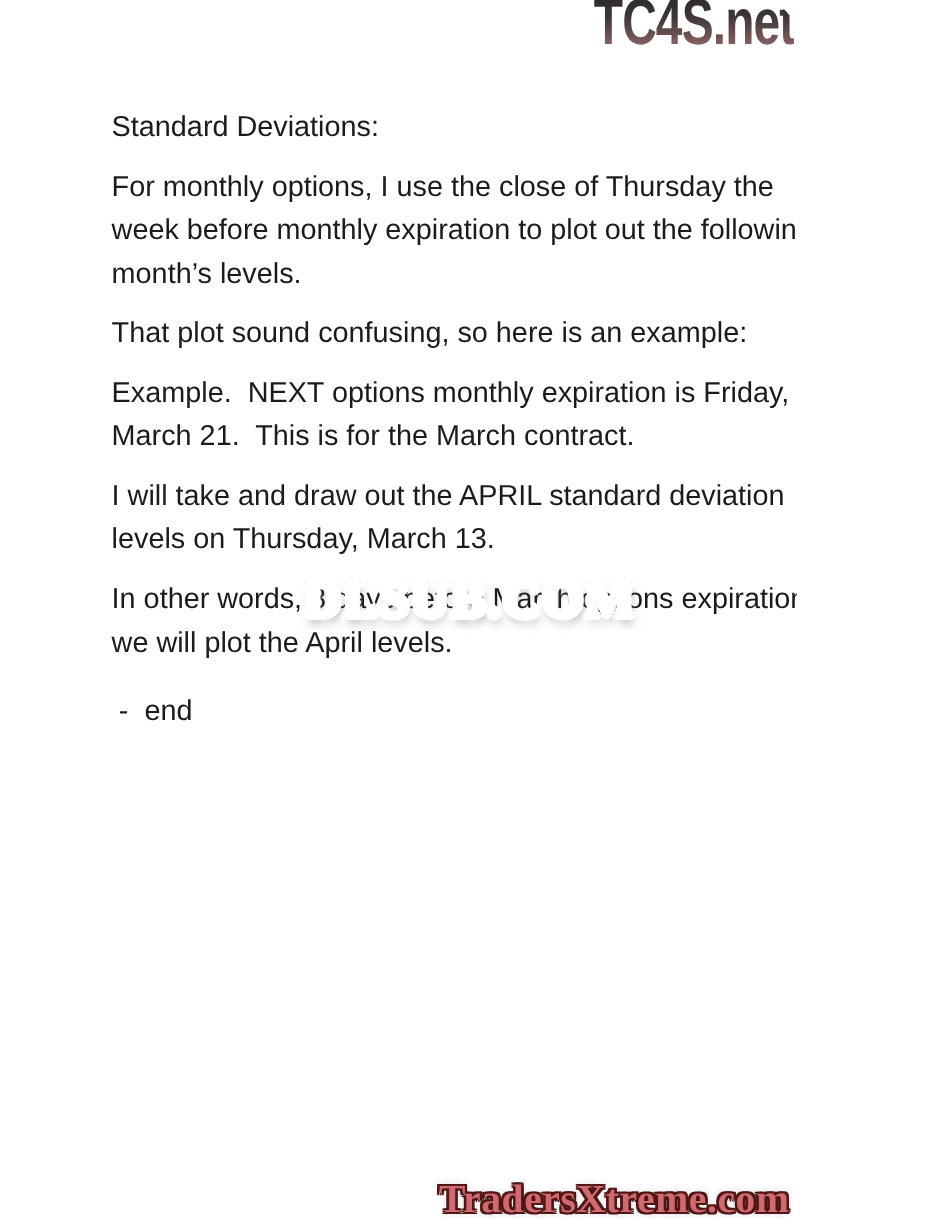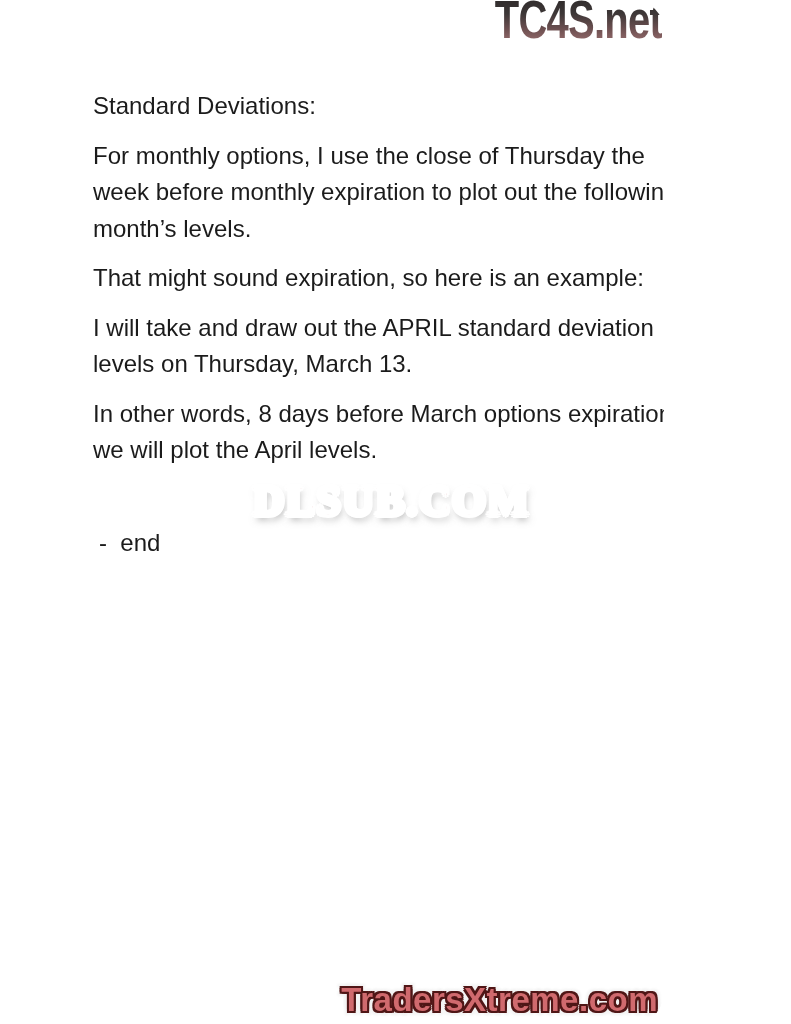--- a/index.html
+++ b/index.html
@@ -43,21 +43,21 @@
     width: 660px;
     color: #1b1b1b;
     font-size: 24px;
     line-height: 36.5px;
   }
   .content p {
     margin: 0 0 13px 0;
     white-space: pre-wrap;
   }
   .content p.end-line {
-    margin-top: 56px;
+    margin-top: 20px;
     padding-left: 6px;
   }
 
   
   .wm-dlsub {
     position: absolute;
     left: 253px;
     top: 477px;
     font-family: Liberation Serif, serif;
     font-weight: bold;
@@ -89,35 +89,38 @@
     white-space: nowrap;
     color: #d06a6e;
     text-shadow:
       -2px -2px 0 #4f1616, 2px -2px 0 #4f1616,
       -2px  2px 0 #4f1616, 2px  2px 0 #4f1616,
       -2px  0   0 #4f1616, 2px  0   0 #4f1616,
        0   -2px 0 #4f1616, 0    2px 0 #4f1616,
       -4px -4px 3px #f2f2f2, 4px -4px 3px #f2f2f2,
       -4px  4px 3px #f2f2f2, 4px  4px 3px #f2f2f2,
        0    0   6px #e8e8e8;
+    font-family: Liberation Serif, serif;
   }
 </style>
 </head>
 <body>
 
 <div class="page">
 
   <div class="site-logo">TC4S.net</div>
 
   <div class="content">
     <p>Standard Deviations:</p>
     <p>For monthly options, I use the close of Thursday the
 week before monthly expiration to plot out the following
 month’s levels.</p>
-    <p>That might sound expiration, so here is an example:</p>
+    <p>That plot sound confusing, so here is an example:</p>
+    <p>Example.  NEXT options monthly expiration is Friday,
+March 21.  This is for the March contract.</p>
     <p>I will take and draw out the APRIL standard deviation
 levels on Thursday, March 13.</p>
     <p>In other words, 8 days before March options expiration
 we will plot the April levels.</p>
     <p class="end-line">-  end</p>
   </div>
 
   <div class="wm-dlsub">DLSUB.COM</div>
 
   <div class="wm-tx">TradersXtreme.com</div>

